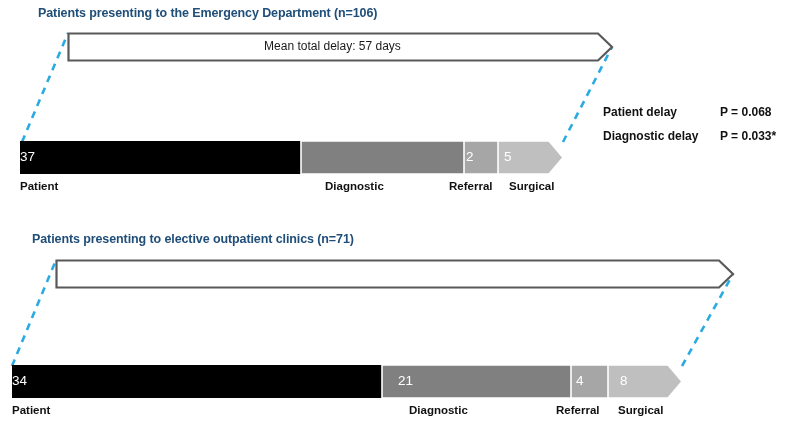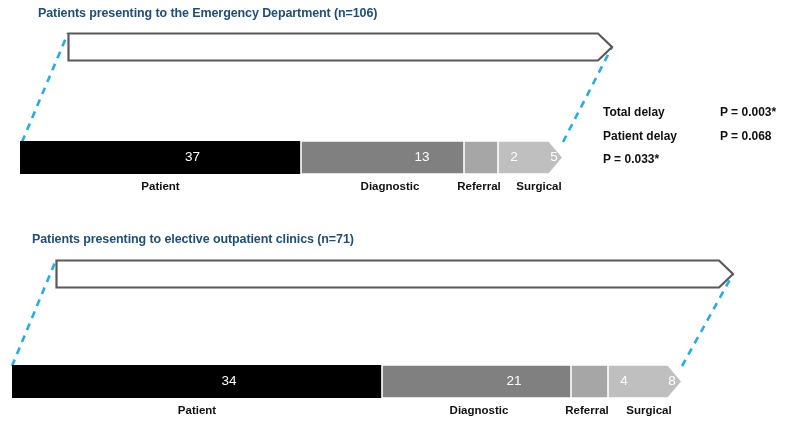--- a/index.html
+++ b/index.html
@@ -44,31 +44,30 @@
     text-align: center;
   }
 
   
   .barwrap { position: absolute; }
   .barwrap svg { display: block; }
   .seg-value {
     position: absolute;
     font-size: 13.5px;
     color: #ffffff;
-    text-align: center;
+    text-align: left;
     white-space: nowrap;
     line-height: 1;
-    padding-left: 32px;
   }
   .seg-label {
     position: absolute;
     font-size: 11.5px;
     font-weight: bold;
     color: #111111;
-    text-align: center;
+    text-align: left;
     white-space: nowrap;
     line-height: 1;
   }
 
   
   .pvals {
     position: absolute;
     left: 603px;
     top: 105px;
   }
@@ -115,54 +114,51 @@
     <line x1="682" y1="366" x2="733" y2="274" stroke="#29ABE2" stroke-width="2.6" stroke-dasharray="7 6"></line>
   </svg>
 
   <div class="section-title title-ed">Patients presenting to the Emergency Department (n=106)</div>
 
   <div class="callout" style="left:67px; top:32px;">
     <svg width="546" height="30" viewBox="0 0 546 30">
       <polygon points="1.5,1.5 531,1.5 545,15 531,28.5 1.5,28.5" fill="#ffffff" stroke="#595959" stroke-width="2.2" stroke-linejoin="miter"></polygon>
     </svg>
   </div>
+  <div class="callout-text" style="left:67px; top:39px; width:531px;">Mean total delay: 57 days</div>
 
   <div class="barwrap" style="left:20px; top:141px;">
     <svg width="545" height="33" viewBox="0 0 545 33">
 
       <polygon points="0,0 281,0 295,16.5 281,33 0,33" fill="#000000"></polygon>
 
       <polygon points="281,0 444,0 458,16.5 444,33 281,33" fill="#808080" stroke="#ffffff" stroke-width="1.6"></polygon>
 
       <polygon points="444,0 478,0 492,16.5 478,33 444,33" fill="#A6A6A6" stroke="#ffffff" stroke-width="1.6"></polygon>
 
       <polygon points="478,0 529,0 543,16.5 529,33 478,33" fill="#BFBFBF" stroke="#ffffff" stroke-width="1.6"></polygon>
     </svg>
   </div>
 
   <div class="seg-value" style="left:20px; top:150px; width:281px;">37</div>
-  <div class="seg-value" style="left:315px; top:150px; width:150px;">13</div>
   <div class="seg-value" style="left:466px; top:150px; width:32px;">2</div>
   <div class="seg-value" style="left:504px; top:150px; width:36px;">5</div>
 
   <div class="seg-label" style="left:20px; top:181px; width:281px;">Patient</div>
   <div class="seg-label" style="left:325px; top:181px; width:130px;">Diagnostic</div>
   <div class="seg-label" style="left:449px; top:181px; width:60px;">Referral</div>
   <div class="seg-label" style="left:509px; top:181px; width:60px;">Surgical</div>
 
   <div class="pvals">
     <div class="pv-row">
-      <div class="pv-name">Total delay</div>
-      <div class="pv-value">P = 0.003*</div>
-    </div>
-    <div class="pv-row">
       <div class="pv-name">Patient delay</div>
       <div class="pv-value">P = 0.068</div>
     </div>
     <div class="pv-row">
+      <div class="pv-name">Diagnostic delay</div>
       <div class="pv-value">P = 0.033*</div>
     </div>
   </div>
 
   <div class="section-title title-op">Patients presenting to elective outpatient clinics (n=71)</div>
 
   <div class="callout" style="left:55px; top:259px;">
     <svg width="680" height="30" viewBox="0 0 680 30">
       <polygon points="1.5,1.5 664,1.5 678,15 664,28.5 1.5,28.5" fill="#ffffff" stroke="#595959" stroke-width="2.2" stroke-linejoin="miter"></polygon>
     </svg>

